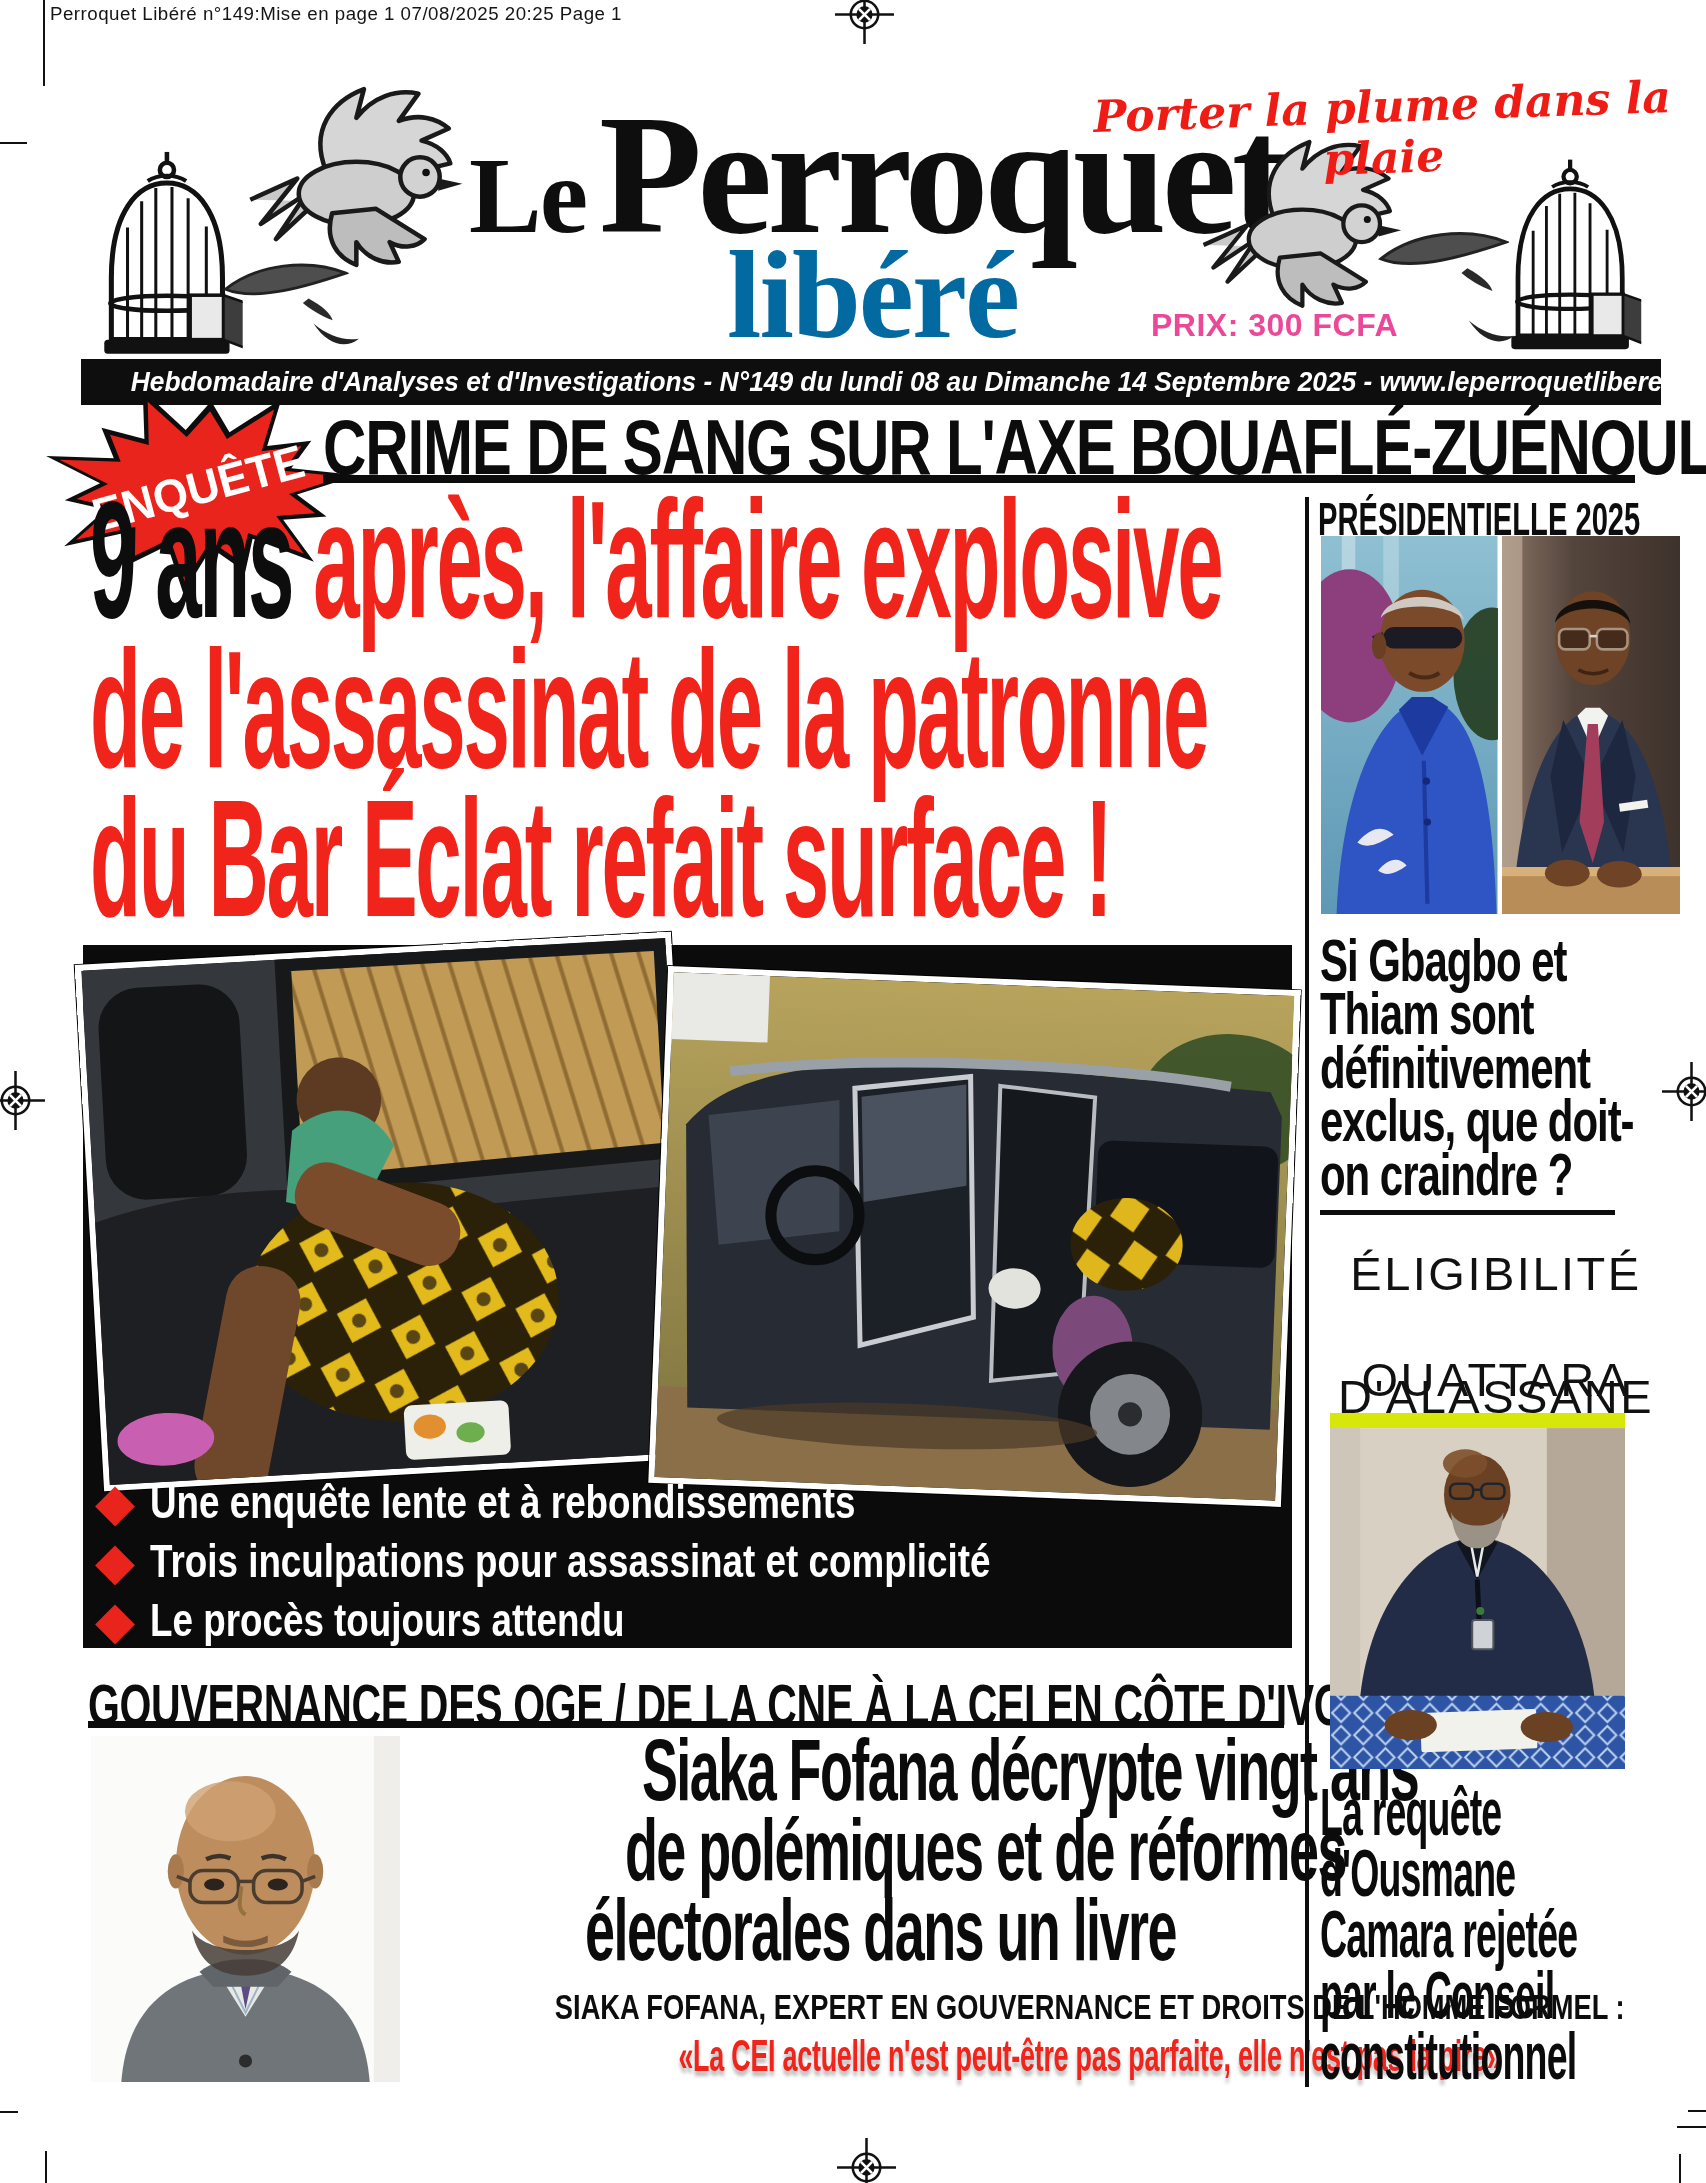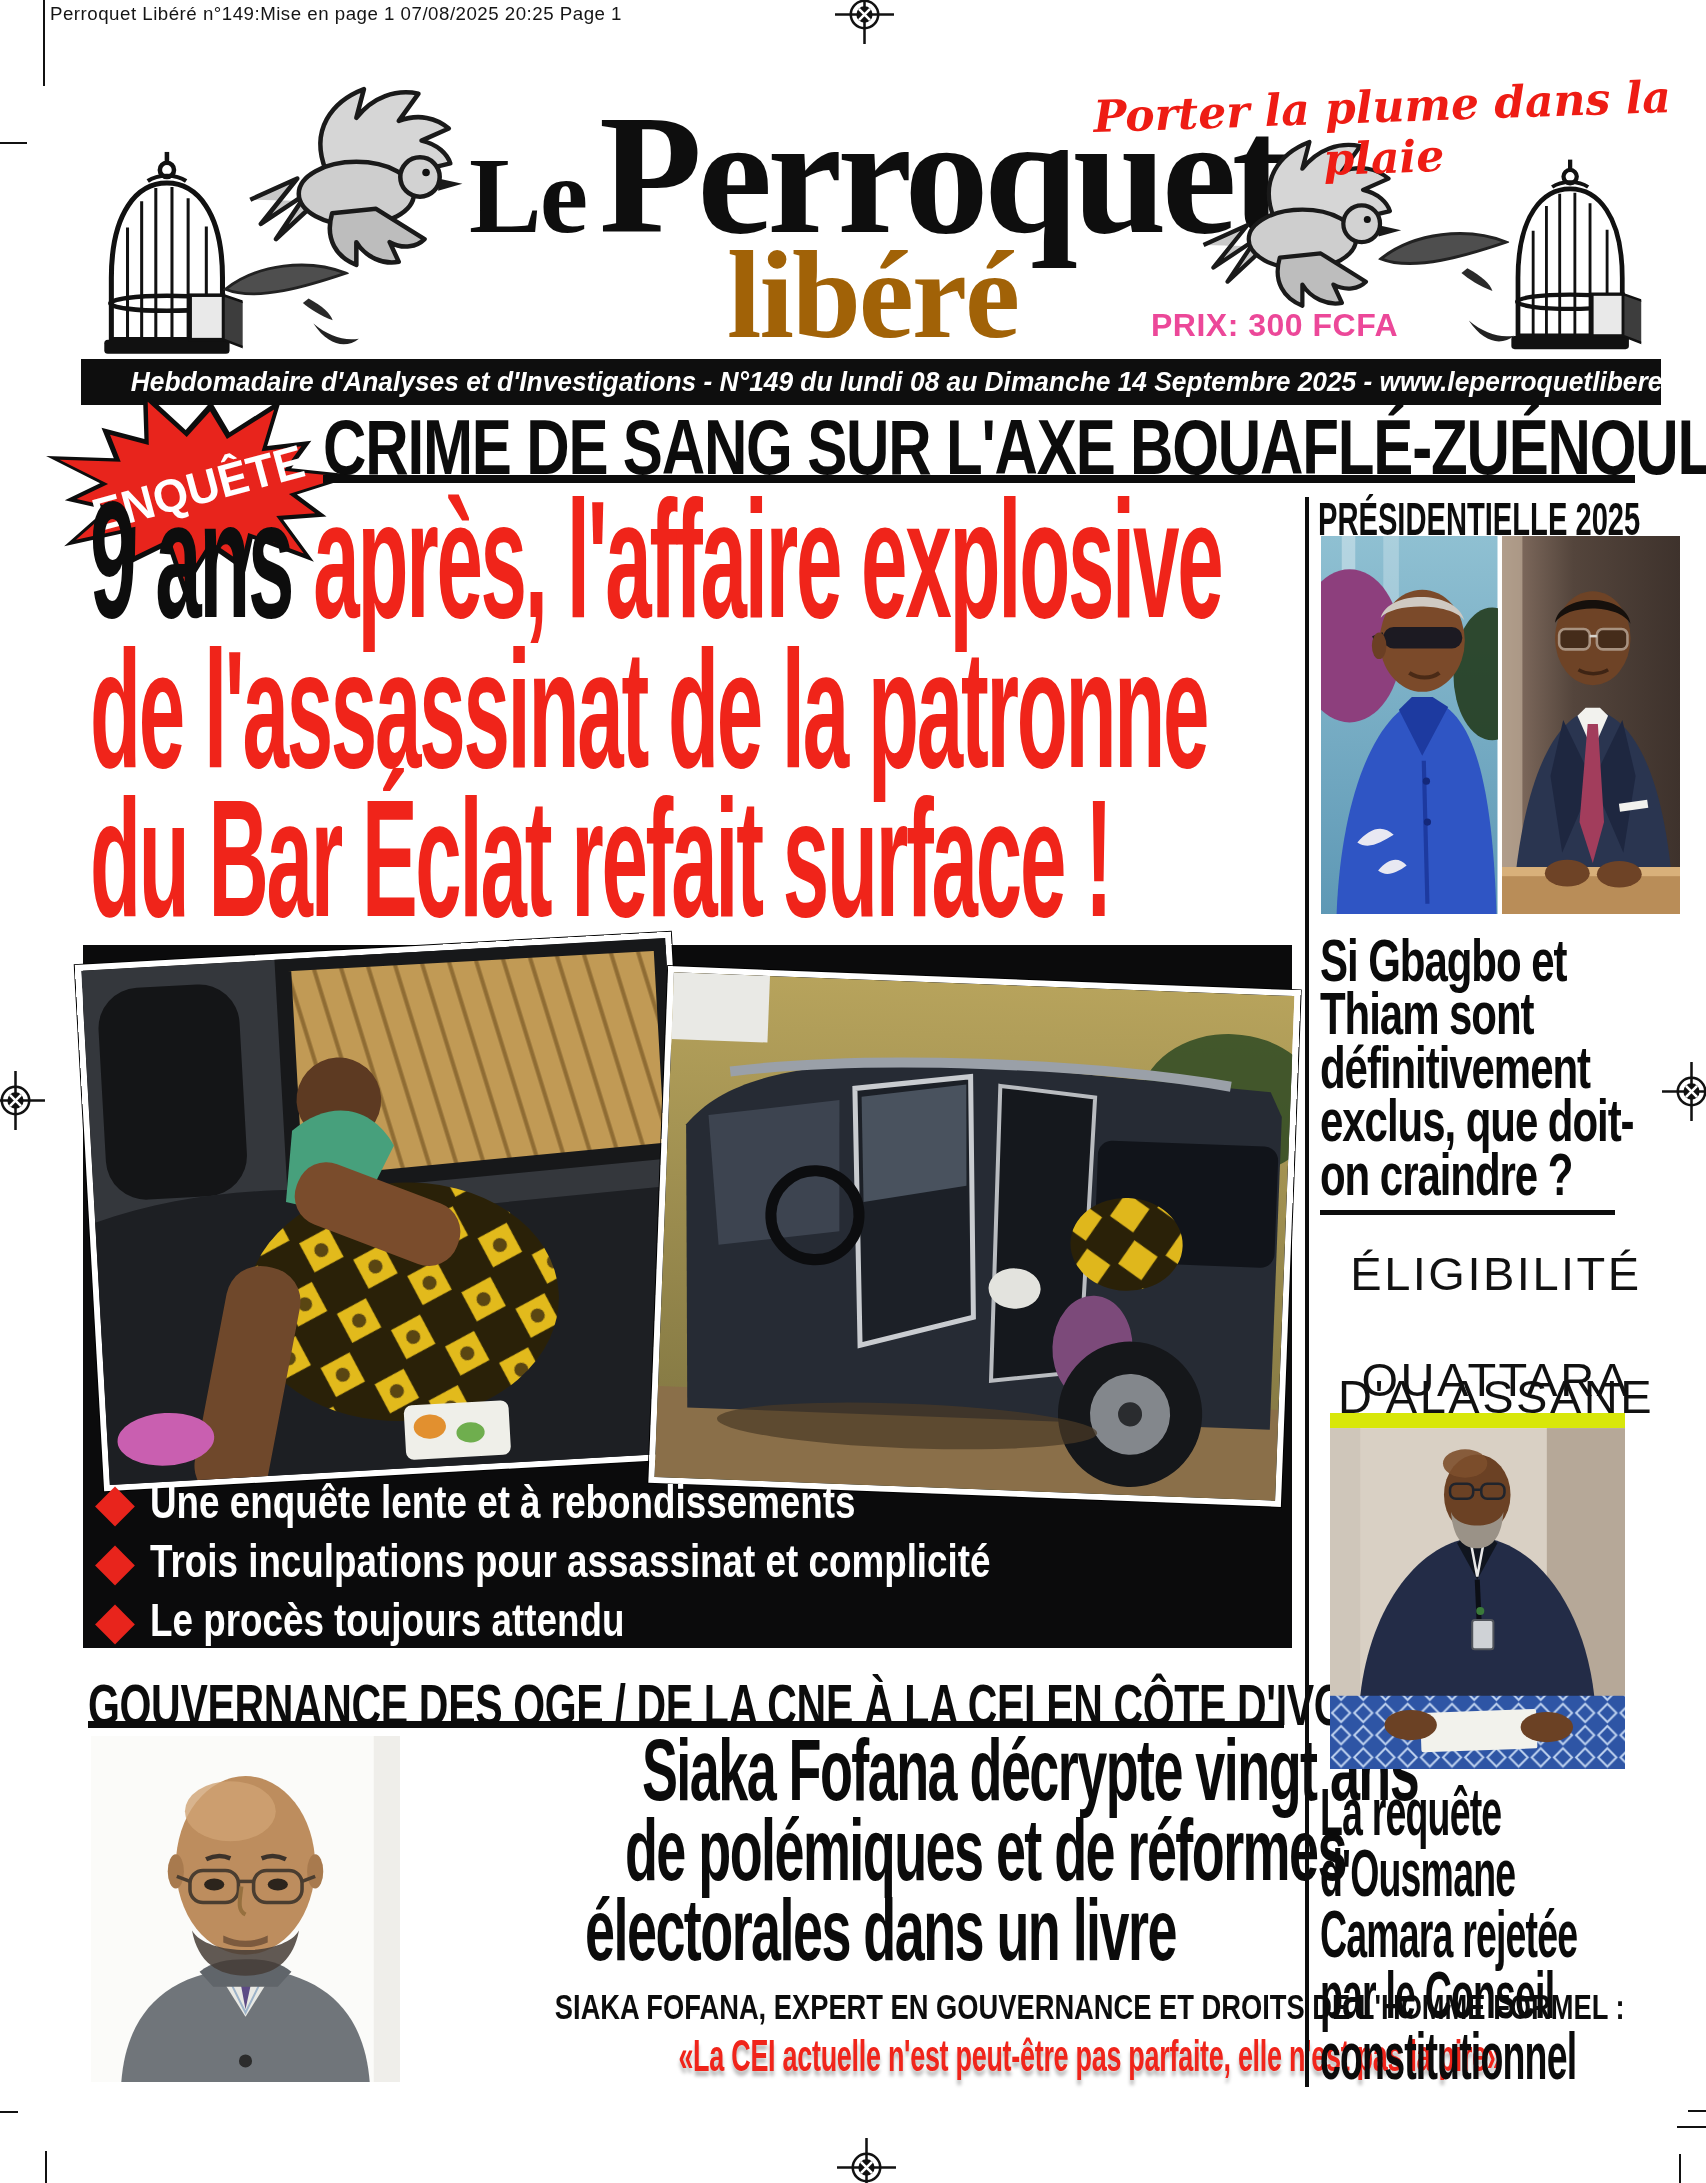--- a/index.html
+++ b/index.html
@@ -18,21 +18,21 @@
   .cropline{background:#111;}
   .reg{width:61px;height:61px;}
 
   
   .mast-title{left:469px;top:99px;width:807px;text-align:right;white-space:nowrap;
     font-family:"Liberation Serif", serif;font-weight:700;color:#0e0e0e;line-height:.9;}
   .mast-title .le{font-size:109px;letter-spacing:-2px;margin-right:13px;}
   .mast-title .main{font-size:169px;letter-spacing:-5px;}
   .mast-sub{left:469px;top:243px;width:807px;text-align:center;
     font-family:"Liberation Serif", serif;font-weight:700;font-size:124px;line-height:.85;
-    color:#a16207;letter-spacing:-2px;}
+    color:#0369a1;letter-spacing:-2px;}
   .tagline{left:1080px;top:81px;width:606px;text-align:center;
     font-family:"DejaVu Serif", serif;font-style:italic;font-weight:700;
     font-size:44px;color:#ee1c14;transform:rotate(-2deg);}
   .price{left:1151px;top:307px;font-size:32px;font-weight:700;color:#ec4899;letter-spacing:0.5px;}
   .strip{left:81px;top:359px;width:1580px;height:46px;background:#0e0e0e;text-align:center;}
   .strip span{display:inline-block;line-height:46px;color:#fff;font-style:italic;font-weight:700;
     font-size:28px;transform:scaleX(.94);transform-origin:center;white-space:nowrap;}
 
   
   .kicker1{left:323px;top:403px;font-weight:700;font-size:77px;color:#0c0c0c;letter-spacing:-1.5px;}

